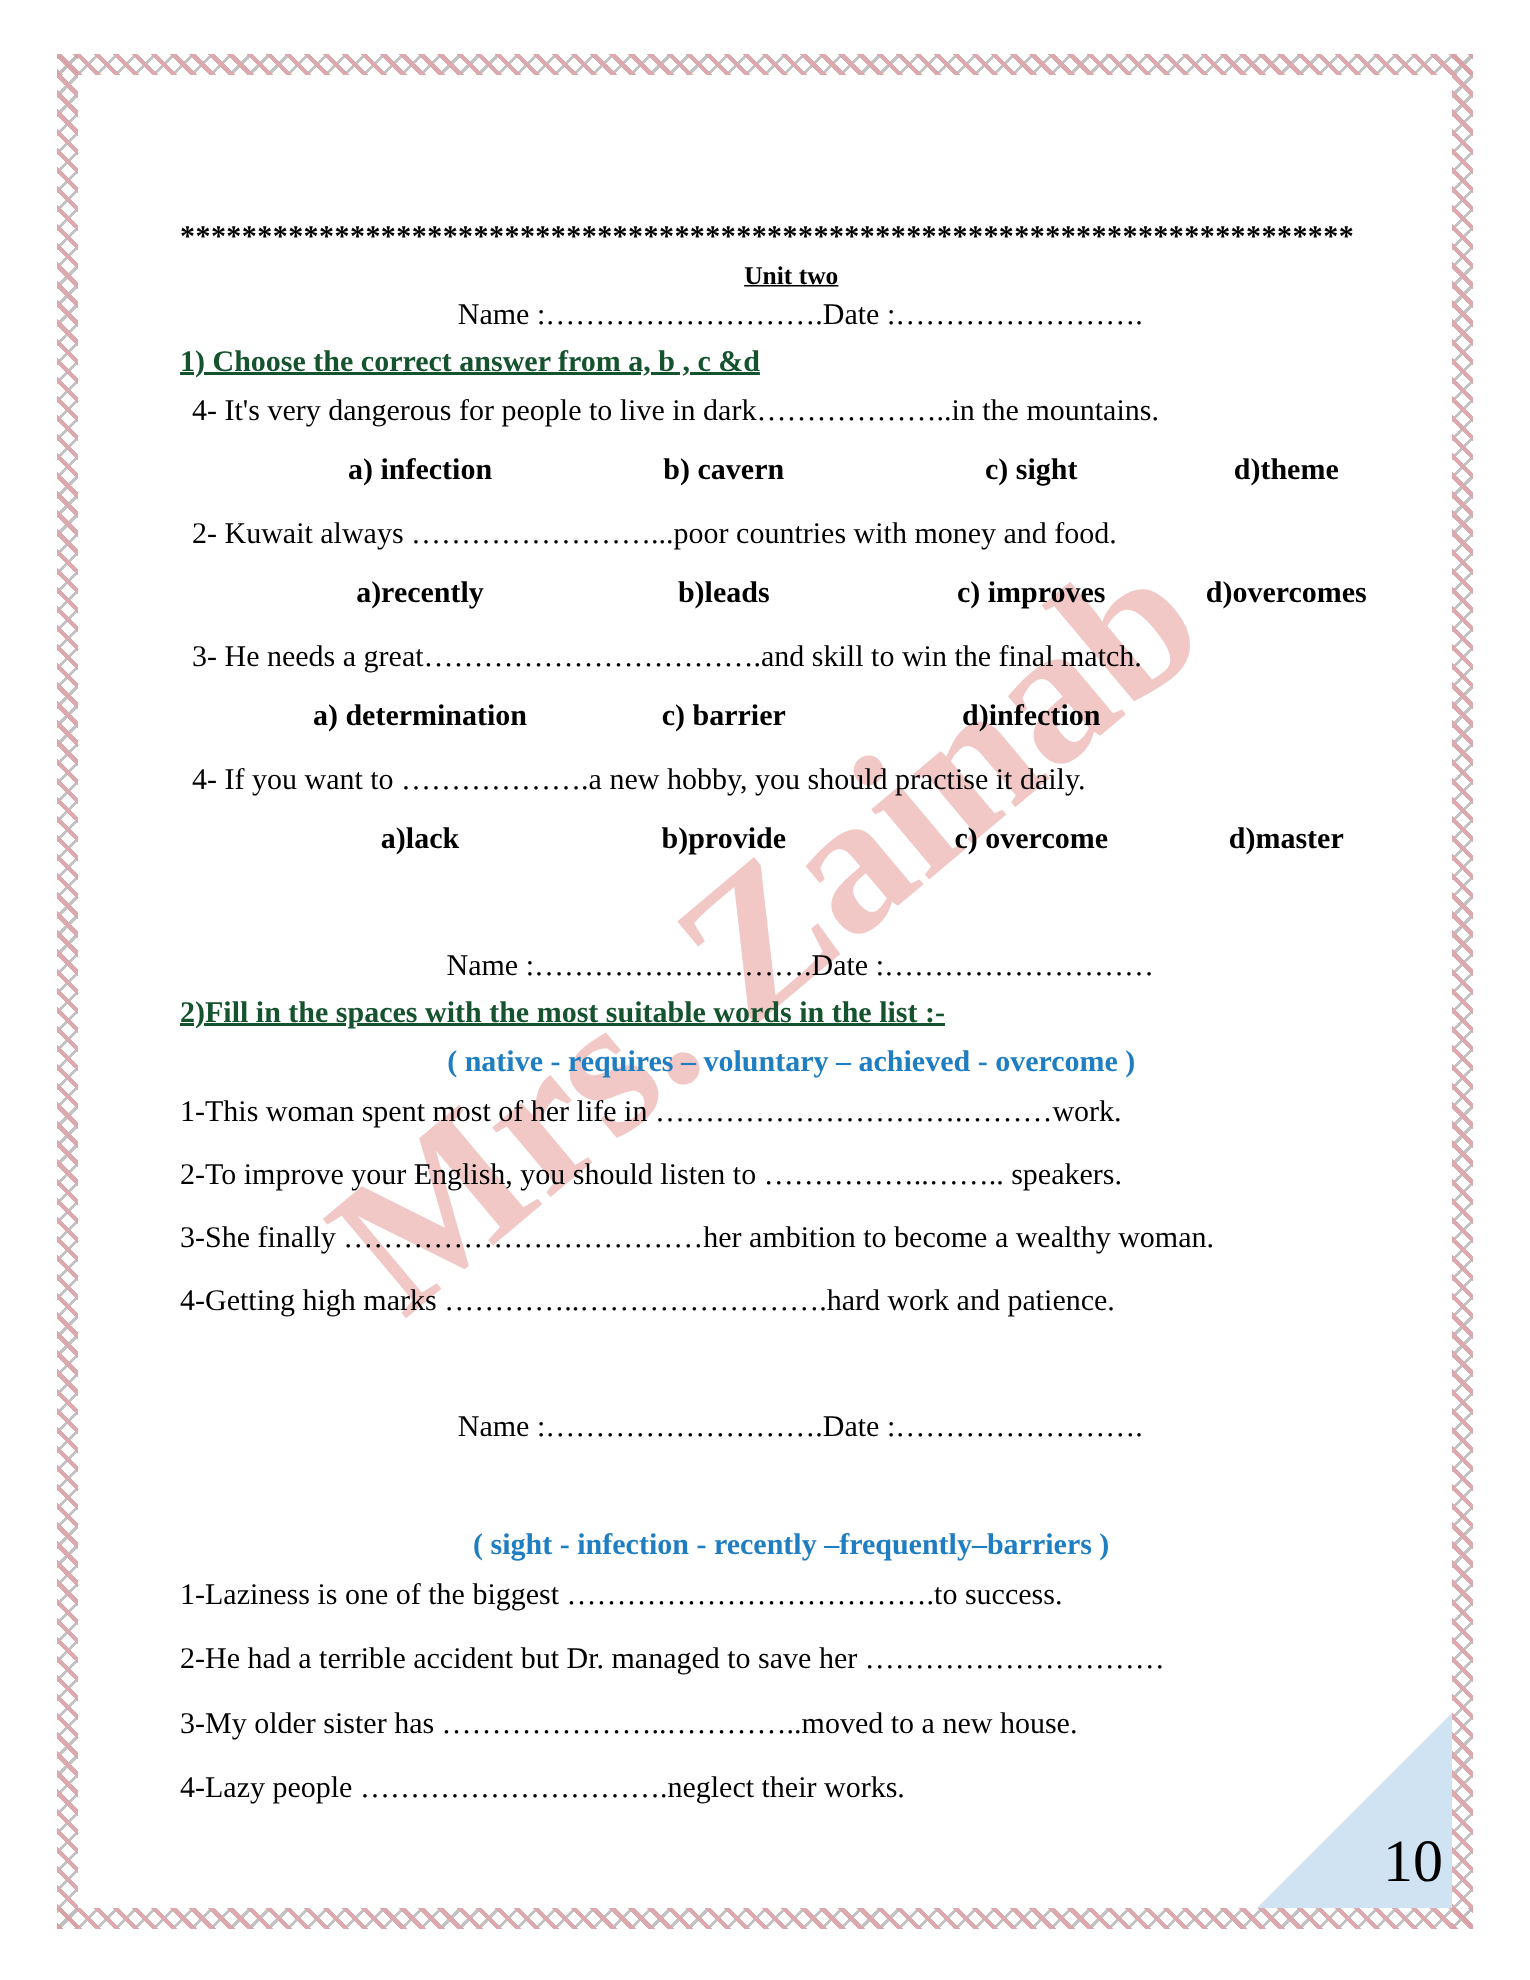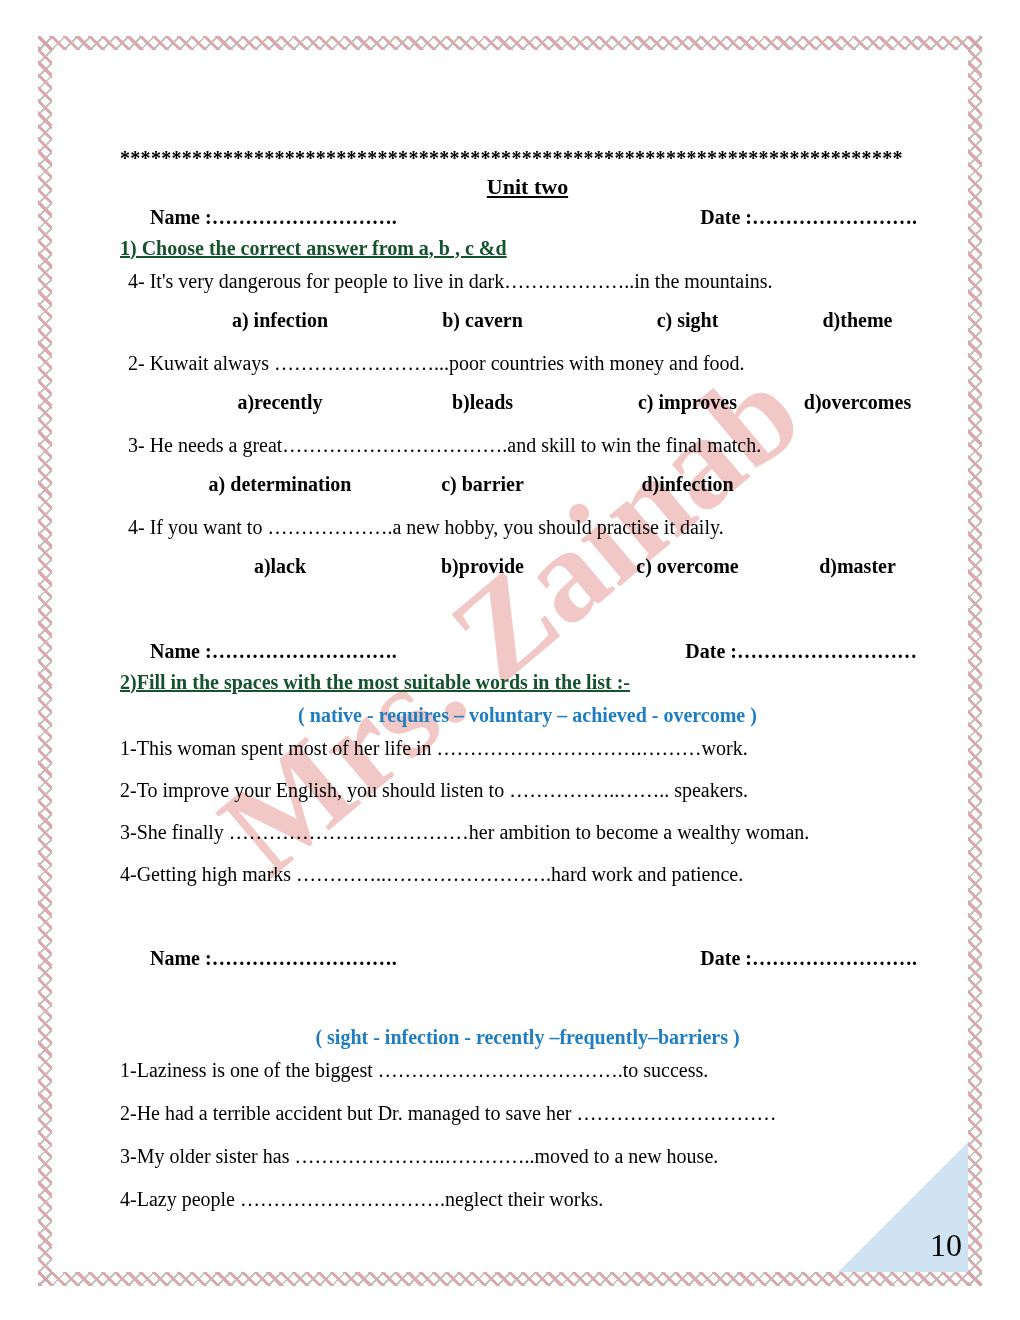--- a/index.html
+++ b/index.html
@@ -39,49 +39,49 @@
     position:absolute;
     right:52px;bottom:48px;
     width:130px;height:130px;
     background:#cfe3f3;
     clip-path:polygon(100% 0, 0 100%, 100% 100%);
     z-index:0;
   }
   .page-num{
     position:absolute;
     right:58px;bottom:56px;
-    font-size:32px;
+    font-size:40px;
     z-index:2;
   }
 
   .content{
     position:absolute;
     left:120px;right:85px;top:146px;
     z-index:2;
     font-size:20px;
     line-height:1.25;
   }
   .stars{
     font-weight:bold;
     white-space:nowrap;
     overflow:hidden;
     letter-spacing:0.3px;
     margin-bottom:2px;
   }
   .title{
     text-align:center;
     font-weight:bold;
-    font-size:22px;
+    font-size:17px;
     text-decoration:underline;
     margin-bottom:4px;
   }
   .name-date{
     display:flex;
-    justify-content:space-between;
-    font-weight:bold;
+    justify-content:center;
+    font-weight:normal;
     padding-left:30px;
     padding-right:18px;
     margin-bottom:6px;
   }
   .red-heading{
     color:#14532d;
     font-weight:bold;
     text-decoration:underline;
     margin-bottom:8px;
   }

